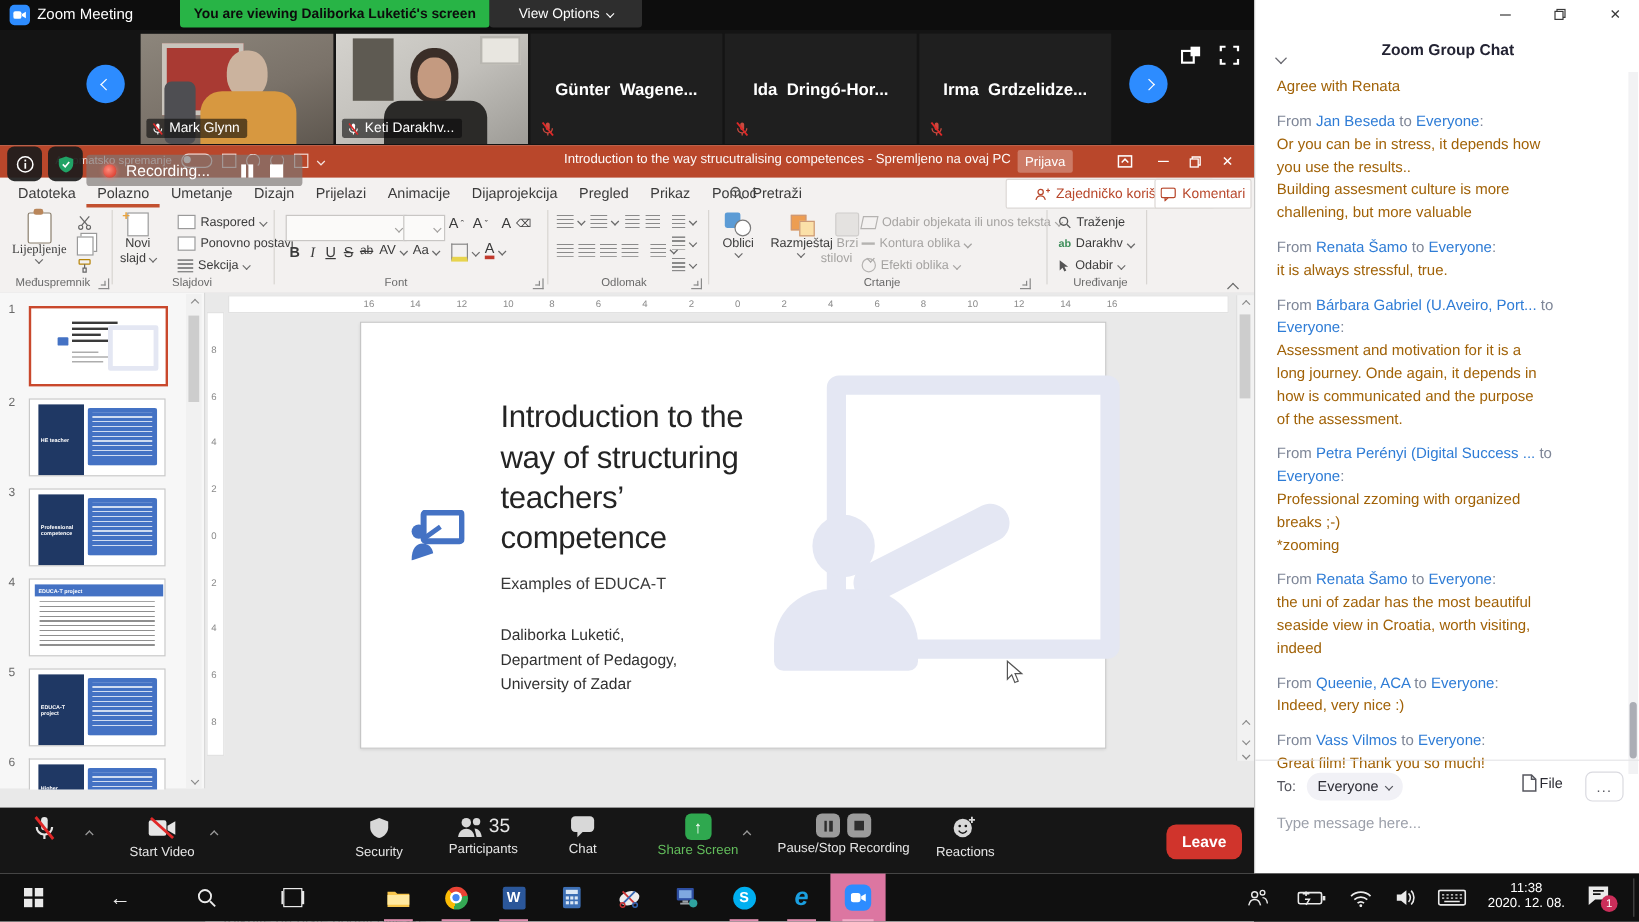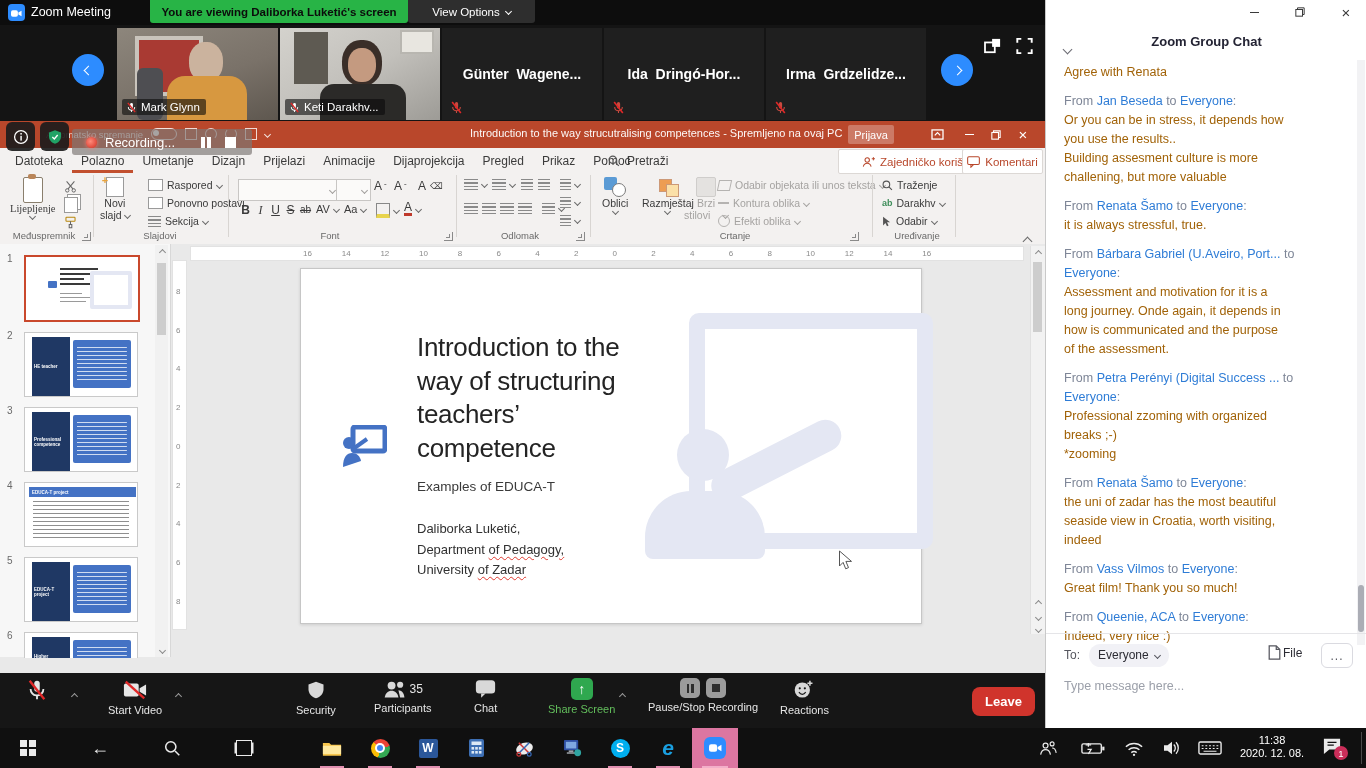--- a/index.html
+++ b/index.html
@@ -122,21 +122,21 @@
   #slide{left:300px;top:24px;width:620px;height:354px;background:#fff;border:1px solid #C6C6C6;box-shadow:0 1px 3px rgba(0,0,0,.12);}
   .wm{position:absolute;background:#E4E7F3;}
   #wm-screen{left:388px;top:44px;width:212px;height:204px;border:16px solid #E4E7F3;border-radius:10px;background:transparent;}
   #wm-head{left:376px;top:160px;width:52px;height:52px;border-radius:50%;}
   #wm-arm{left:412px;top:208px;width:142px;height:32px;border-radius:16px;transform:rotate(-27deg);transform-origin:left center;}
   #wm-body{left:344px;top:222px;width:120px;height:68px;border-radius:46px 46px 8px 8px;}
   #slide-icon{left:40px;top:156px;width:46px;height:42px;}
   #slide-title{left:116px;top:62px;font-size:26px;line-height:33.5px;color:#242424;letter-spacing:-.3px;}
   #slide-subtitle{left:116px;top:210px;font-size:13.5px;color:#3a3a3a;}
   #slide-authors{left:116px;top:250px;font-size:13px;line-height:20.5px;color:#313131;}
-  .wavy{text-decoration:underline;text-decoration-style:wavy;text-decoration-color:#e03a2f;text-decoration-thickness:1px;text-underline-offset:2px;}
+  .wavy{text-decoration-style:wavy;text-decoration-color:#e03a2f;text-decoration-thickness:1px;text-underline-offset:2px;}
 
   #slide-scroll{left:1030px;top:2px;width:14px;height:388px;background:#F2F2F2;border-left:1px solid #E0E0E0;}
   .scroll-arrow{left:2px;width:10px;height:10px;color:#8a8a8a;display:flex;align-items:center;justify-content:center;}
   #slide-scroll .thumb{left:2px;top:16px;width:9px;height:70px;background:#CDCDCD;border:none;}
 
   #notes-bar{left:171px;top:510px;width:874px;height:24px;background:#fff;border-top:1px solid #D6D6D6;}
   #notes-text{left:15px;top:5px;font-size:12.5px;color:#7a7a7a;}
 
   
   #controlbar{left:0;top:673px;width:1045px;height:55px;background:#161616;}
@@ -748,21 +748,21 @@
   </div>
 
   <div class="abs ctl" style="left:374px;top:6px;">
     <span class="f" style="gap:3px;">
       <svg width="24" height="20" viewBox="0 0 28 22">
           <circle cx="10" cy="7" r="4.6" fill="#d8d8d8"></circle>
           <path d="M2 21c.8-5.4 4-8 8-8s7.2 2.6 8 8z" fill="#d8d8d8"></path>
           <circle cx="20" cy="6" r="3.6" fill="#d8d8d8"></circle>
           <path d="M18 12.6c3.4.2 6.4 2.6 7 8.4h-5" fill="#d8d8d8"></path>
         </svg>
-      <span style="font-size:12px;">35</span>
+      <span style="font-size:16px;">35</span>
     </span>
     <span>Participants</span>
   </div>
 
   <div class="abs ctl" style="left:474px;top:6px;">
     <svg width="21" height="20" viewBox="0 0 24 22">
         <rect x="1" y="1" width="22" height="15" rx="4" fill="#d8d8d8"></rect>
         <path d="M7 16l0 5 5-5z" fill="#d8d8d8"></path>
       </svg>
     <span>Chat</span>
@@ -848,26 +848,26 @@
         <div class="msg-line">breaks ;-)</div>
         <div class="msg-line">*zooming</div>
       </div>
       <div class="msg">
         <div class="msg-head"><span class="mh-gray">From </span><span class="mh-blue">Renata Šamo</span><span class="mh-gray"> to </span><span class="mh-blue">Everyone</span><span class="mh-gray">:</span></div>
         <div class="msg-line">the uni of zadar has the most beautiful</div>
         <div class="msg-line">seaside view in Croatia, worth visiting,</div>
         <div class="msg-line">indeed</div>
       </div>
       <div class="msg">
+        <div class="msg-head"><span class="mh-gray">From </span><span class="mh-blue">Queenie, ACA</span><span class="mh-gray"> to </span><span class="mh-blue">Everyone</span><span class="mh-gray">:</span></div>
+        <div class="msg-line">Indeed, very nice :)</div>
+      </div>
+      <div class="msg">
         <div class="msg-head"><span class="mh-gray">From </span><span class="mh-blue">Vass Vilmos</span><span class="mh-gray"> to </span><span class="mh-blue">Everyone</span><span class="mh-gray">:</span></div>
         <div class="msg-line">Great film! Thank you so much!</div>
-      </div>
-      <div class="msg">
-        <div class="msg-head"><span class="mh-gray">From </span><span class="mh-blue">Queenie, ACA</span><span class="mh-gray"> to </span><span class="mh-blue">Everyone</span><span class="mh-gray">:</span></div>
-        <div class="msg-line">Indeed, very nice :)</div>
       </div>
     </div>
 
   <div id="chat-scroll" class="abs">
       <i></i>
     </div>
   <div id="chat-divider" class="abs"></div>
 
   <div id="to-row" class="abs f">
     <span>To:</span>

